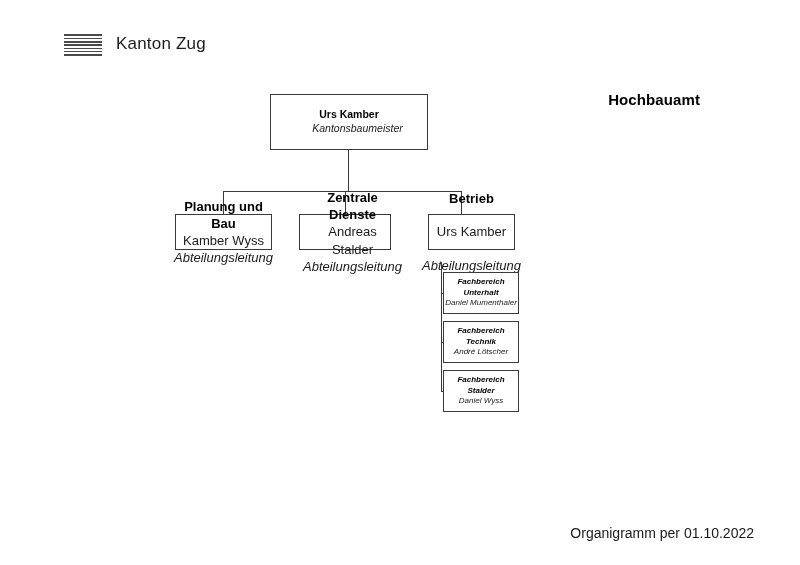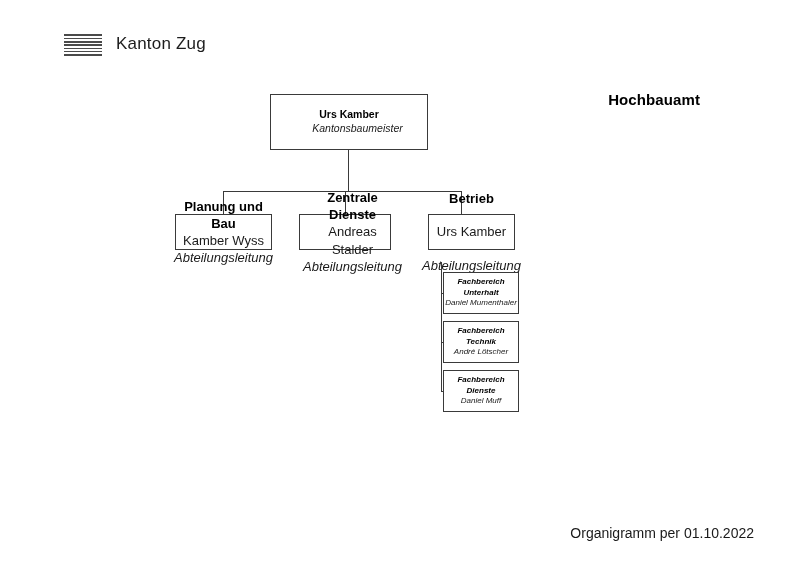--- a/index.html
+++ b/index.html
@@ -206,19 +206,19 @@
   </div>
 
   <div class="node lvl3 s2">
     <div class="n-title">Fachbereich</div>
     <div class="n-title">Technik</div>
     <div class="n-person">André Lötscher</div>
   </div>
 
   <div class="node lvl3 s3">
     <div class="n-title">Fachbereich</div>
-    <div class="n-title">Dienste</div>
-    <div class="n-person">Daniel Muff</div>
+    <div class="n-title">Stalder</div>
+    <div class="n-person">Daniel Wyss</div>
   </div>
 
   <div class="footer-note">Organigramm per 01.10.2022</div>
 
 </div>
 
 </body></html>

